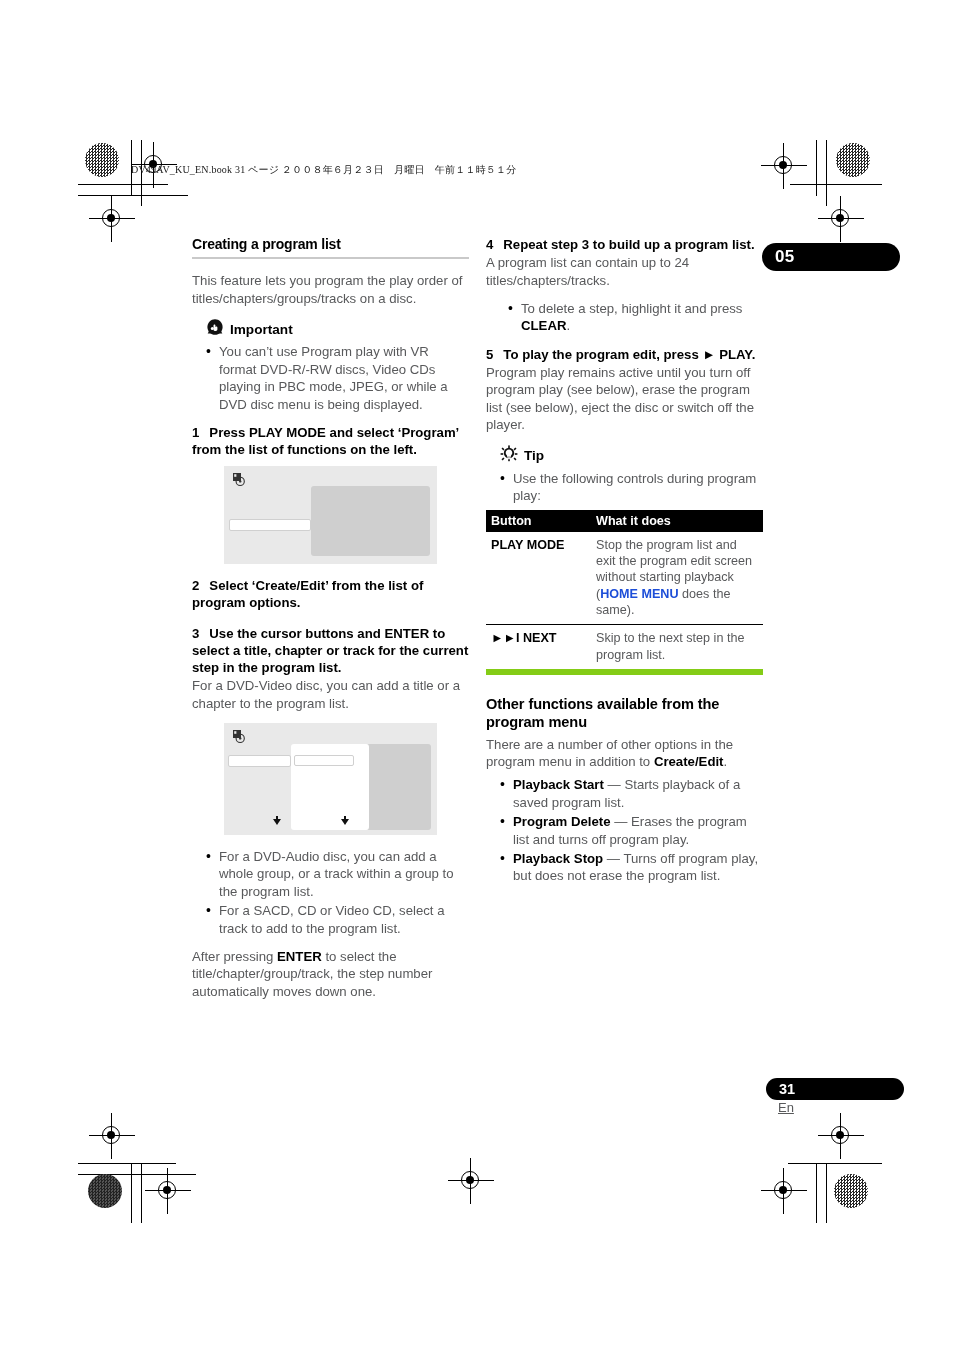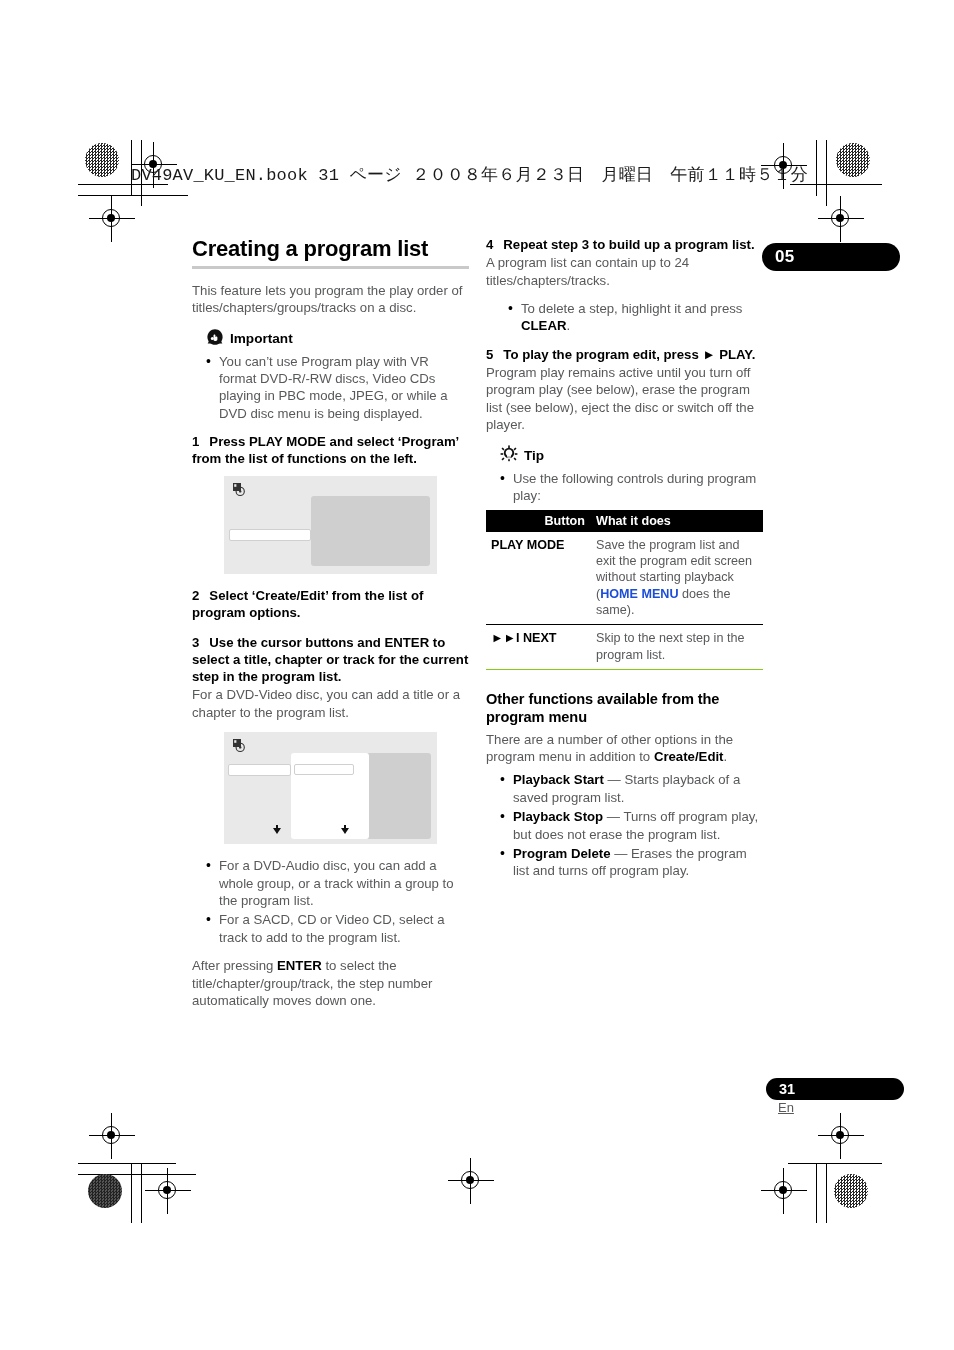--- a/index.html
+++ b/index.html
@@ -49,38 +49,38 @@
     background-size: 3px 3px;
     opacity: 1;
   }
   .cropline-h { height: 1.1px; background: #000; position: absolute; }
   .cropline-v { width: 1.1px; background: #000; position: absolute; }
 
   
   .slug {
     position: absolute;
     left: 131px; top: 163px;
-    font-family: Liberation Mono, monospace;
-    font-size: 17px;
+    font-family: Liberation Serif, serif;
+    font-size: 10px;
     letter-spacing: .2px;
     color: #1a1a1a;
     white-space: nowrap;
   }
 
   
   .col {
     position: absolute;
     top: 236px;
     width: 277px;
   }
   .col-left { left: 192px; }
   .col-right { left: 486px; }
 
   h1.section-title {
-    font-size: 22px;
+    font-size: 14px;
     font-weight: bold;
     margin: 0 0 5px 0;
     letter-spacing: -0.2px;
     line-height: 1.15;
   }
   .rule {
     height: 2.4px;
     background: #c9c9c9;
     margin-bottom: 13px;
   }
@@ -197,35 +197,35 @@
     table-layout: fixed;
   }
   table.controls th {
     background: #000;
     color: #fff;
     font-size: 12.6px;
     font-weight: bold;
     text-align: left;
     padding: 4px 6px 4px 5px;
   }
-  table.controls th.c1 { width: 94px; text-align: right; }
+  table.controls th.c1 { width: 94px; }
   table.controls td {
     font-size: 12.6px;
     line-height: 1.3;
     color: #58595b;
     vertical-align: top;
     padding: 5px 6px 6px 5px;
     border-bottom: 1px solid #000;
   }
   table.controls td.btn {
     color: #000;
     font-weight: bold;
   }
   table.controls td b { color: #1d4ed8; font-weight: bold; }
-  table.controls tr:last-child td { border-bottom: 1px solid #84cc16; }
+  table.controls tr:last-child td { border-bottom: 6px solid #84cc16; }
 
   
   .chapter-tab {
     position: absolute;
     left: 762px; top: 243px;
     width: 138px; height: 28px;
     background: #000;
     border-radius: 14px;
     color: #fff;
     font-size: 17px;
@@ -468,34 +468,34 @@
   <table class="controls">
     <thead>
       <tr>
         <th class="c1">Button</th>
         <th>What it does</th>
       </tr>
     </thead>
     <tbody>
       <tr>
         <td class="btn">PLAY MODE</td>
-        <td><span>Save the program list and exit the program edit screen without starting playback (</span><b>HOME MENU</b><span> does the same).</span></td>
+        <td><span>Stop the program list and exit the program edit screen without starting playback (</span><b>HOME MENU</b><span> does the same).</span></td>
       </tr>
       <tr>
         <td class="btn">►►I NEXT</td>
         <td><span>Skip to the next step in the program list.</span></td>
       </tr>
     </tbody>
   </table>
 
   <h2 class="subsection-title">Other functions available from the program menu</h2>
   <p class="body" style="margin-bottom:6px"><span>There are a number of other options in the program menu in addition to </span><b>Create/Edit</b><span>.</span></p>
 
   <ul class="bullets">
     <li><b>Playback Start</b><span> — Starts playback of a saved program list.</span></li>
+    <li><b>Program Delete</b><span> — Erases the program list and turns off program play.</span></li>
     <li><b>Playback Stop</b><span> — Turns off program play, but does not erase the program list.</span></li>
-    <li><b>Program Delete</b><span> — Erases the program list and turns off program play.</span></li>
   </ul>
 
 </div>
 
 <div class="folio">31</div>
 <div class="folio-lang">En</div>
 
 </body></html>

